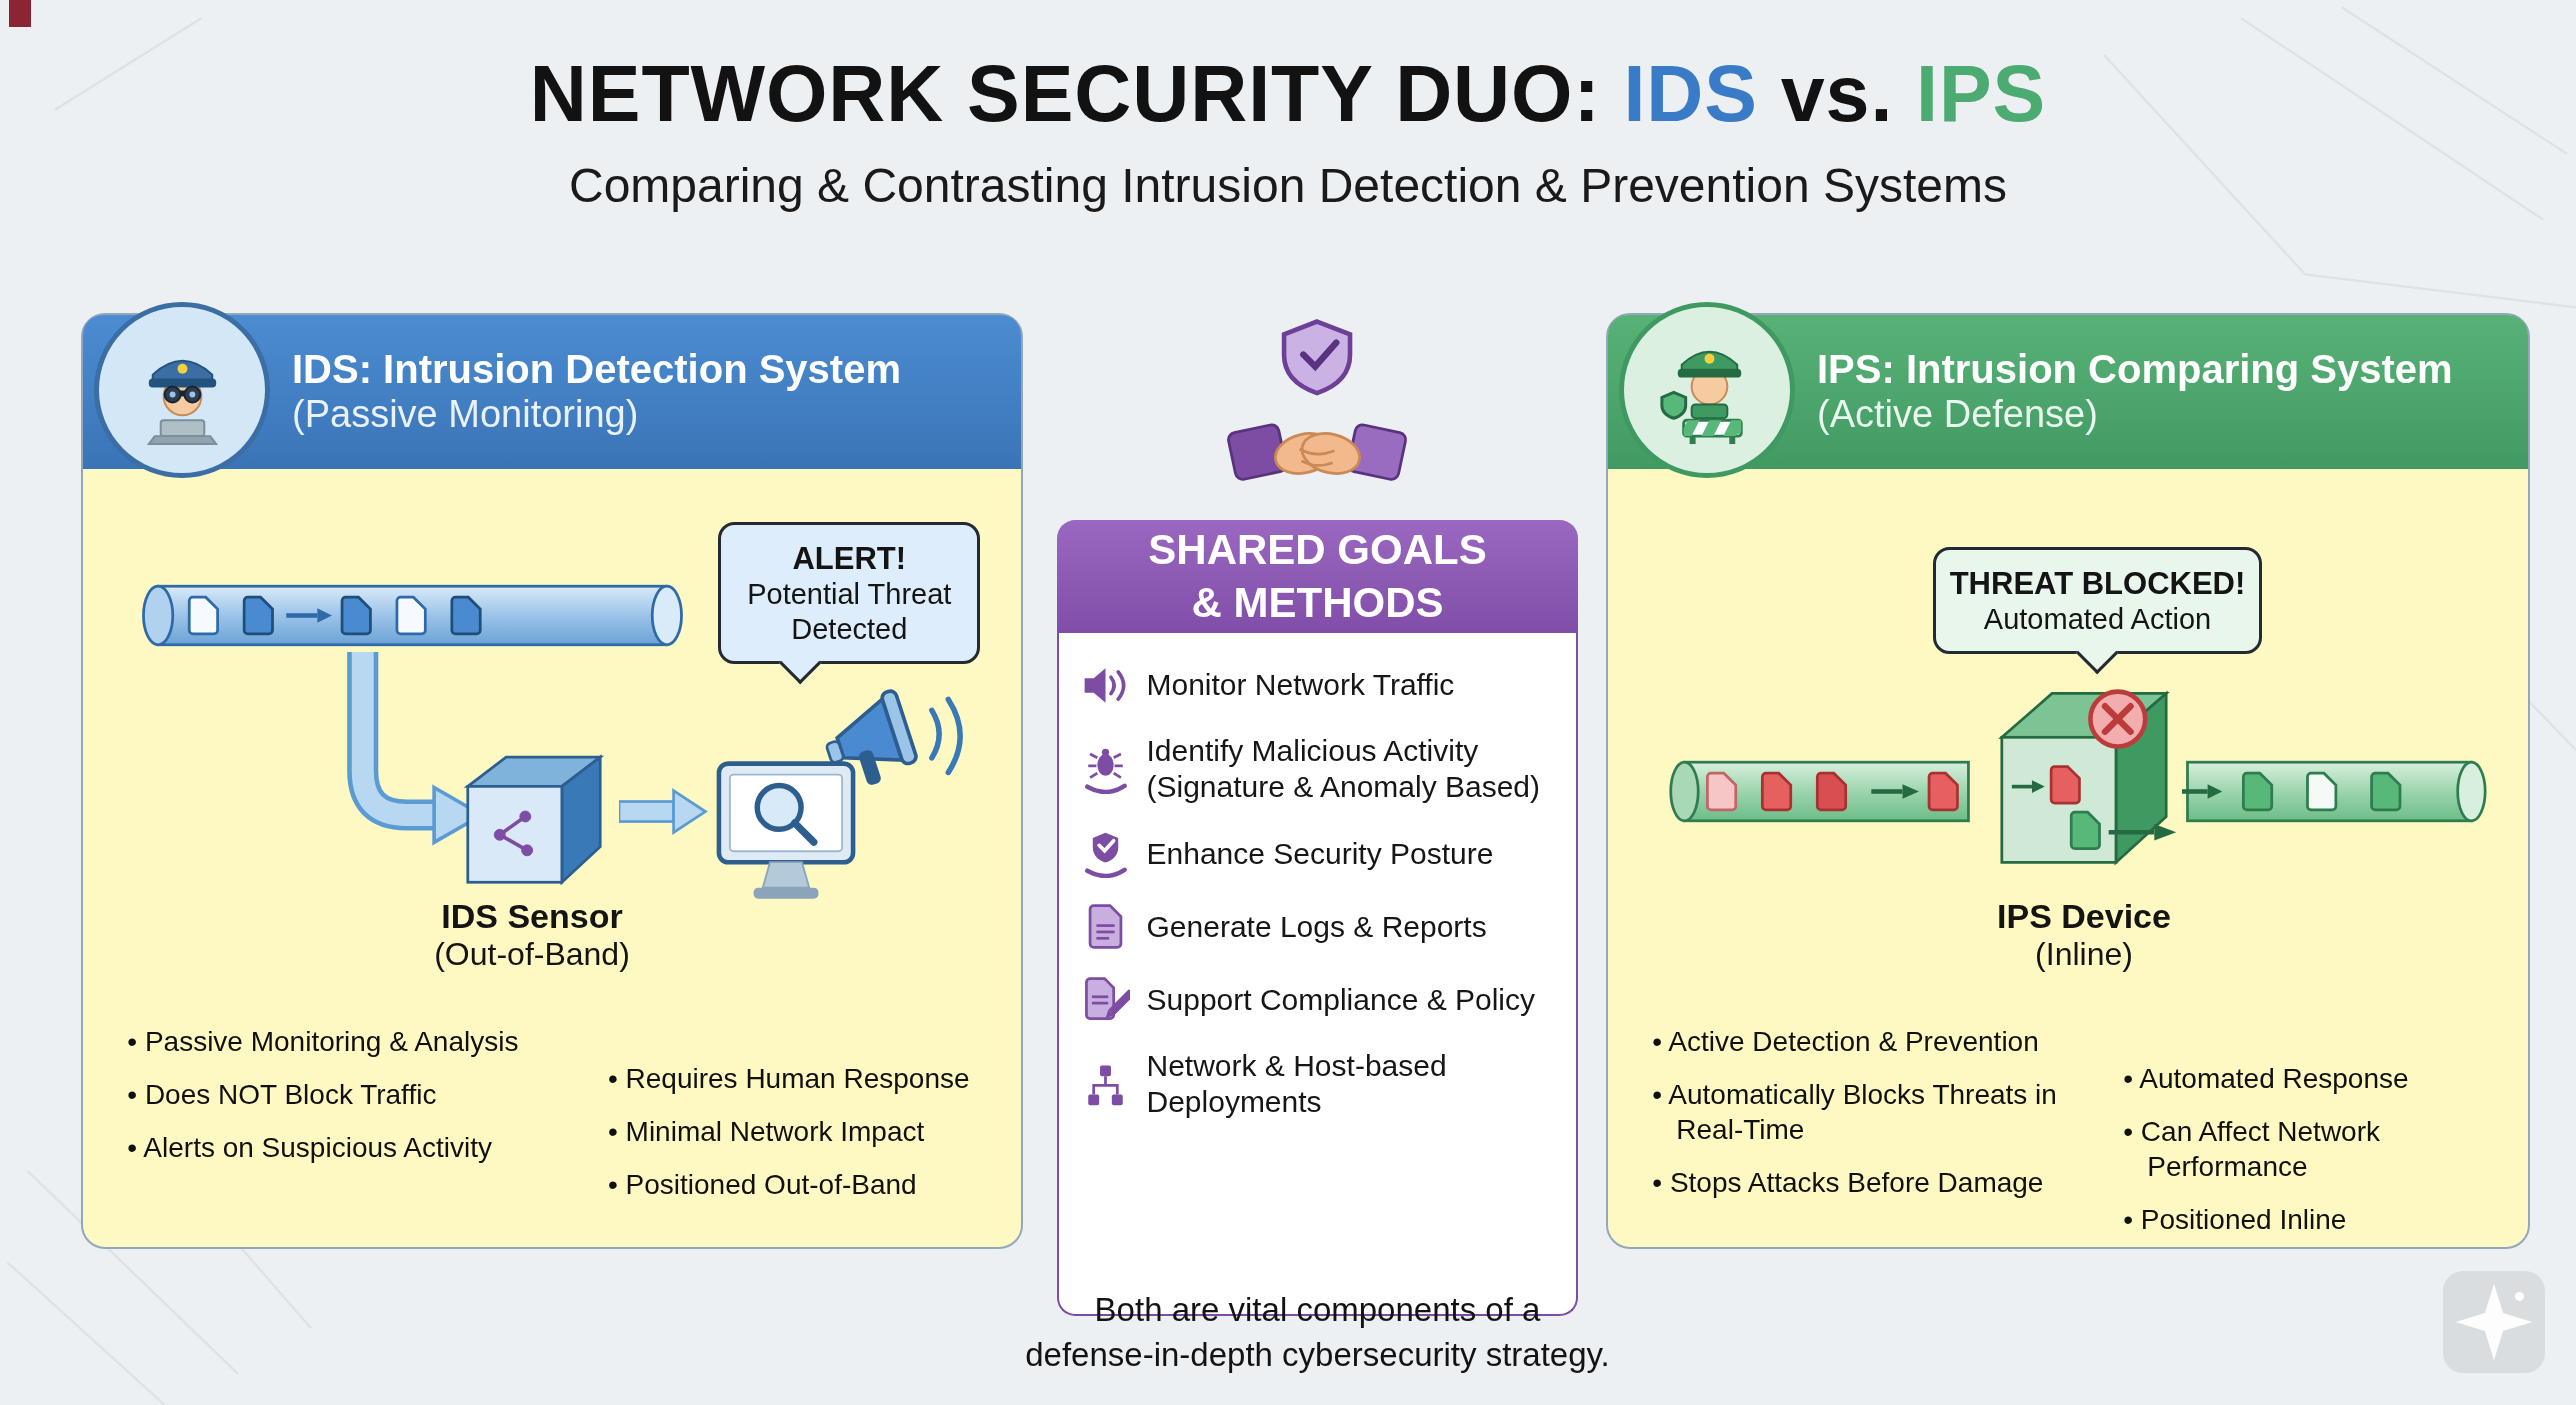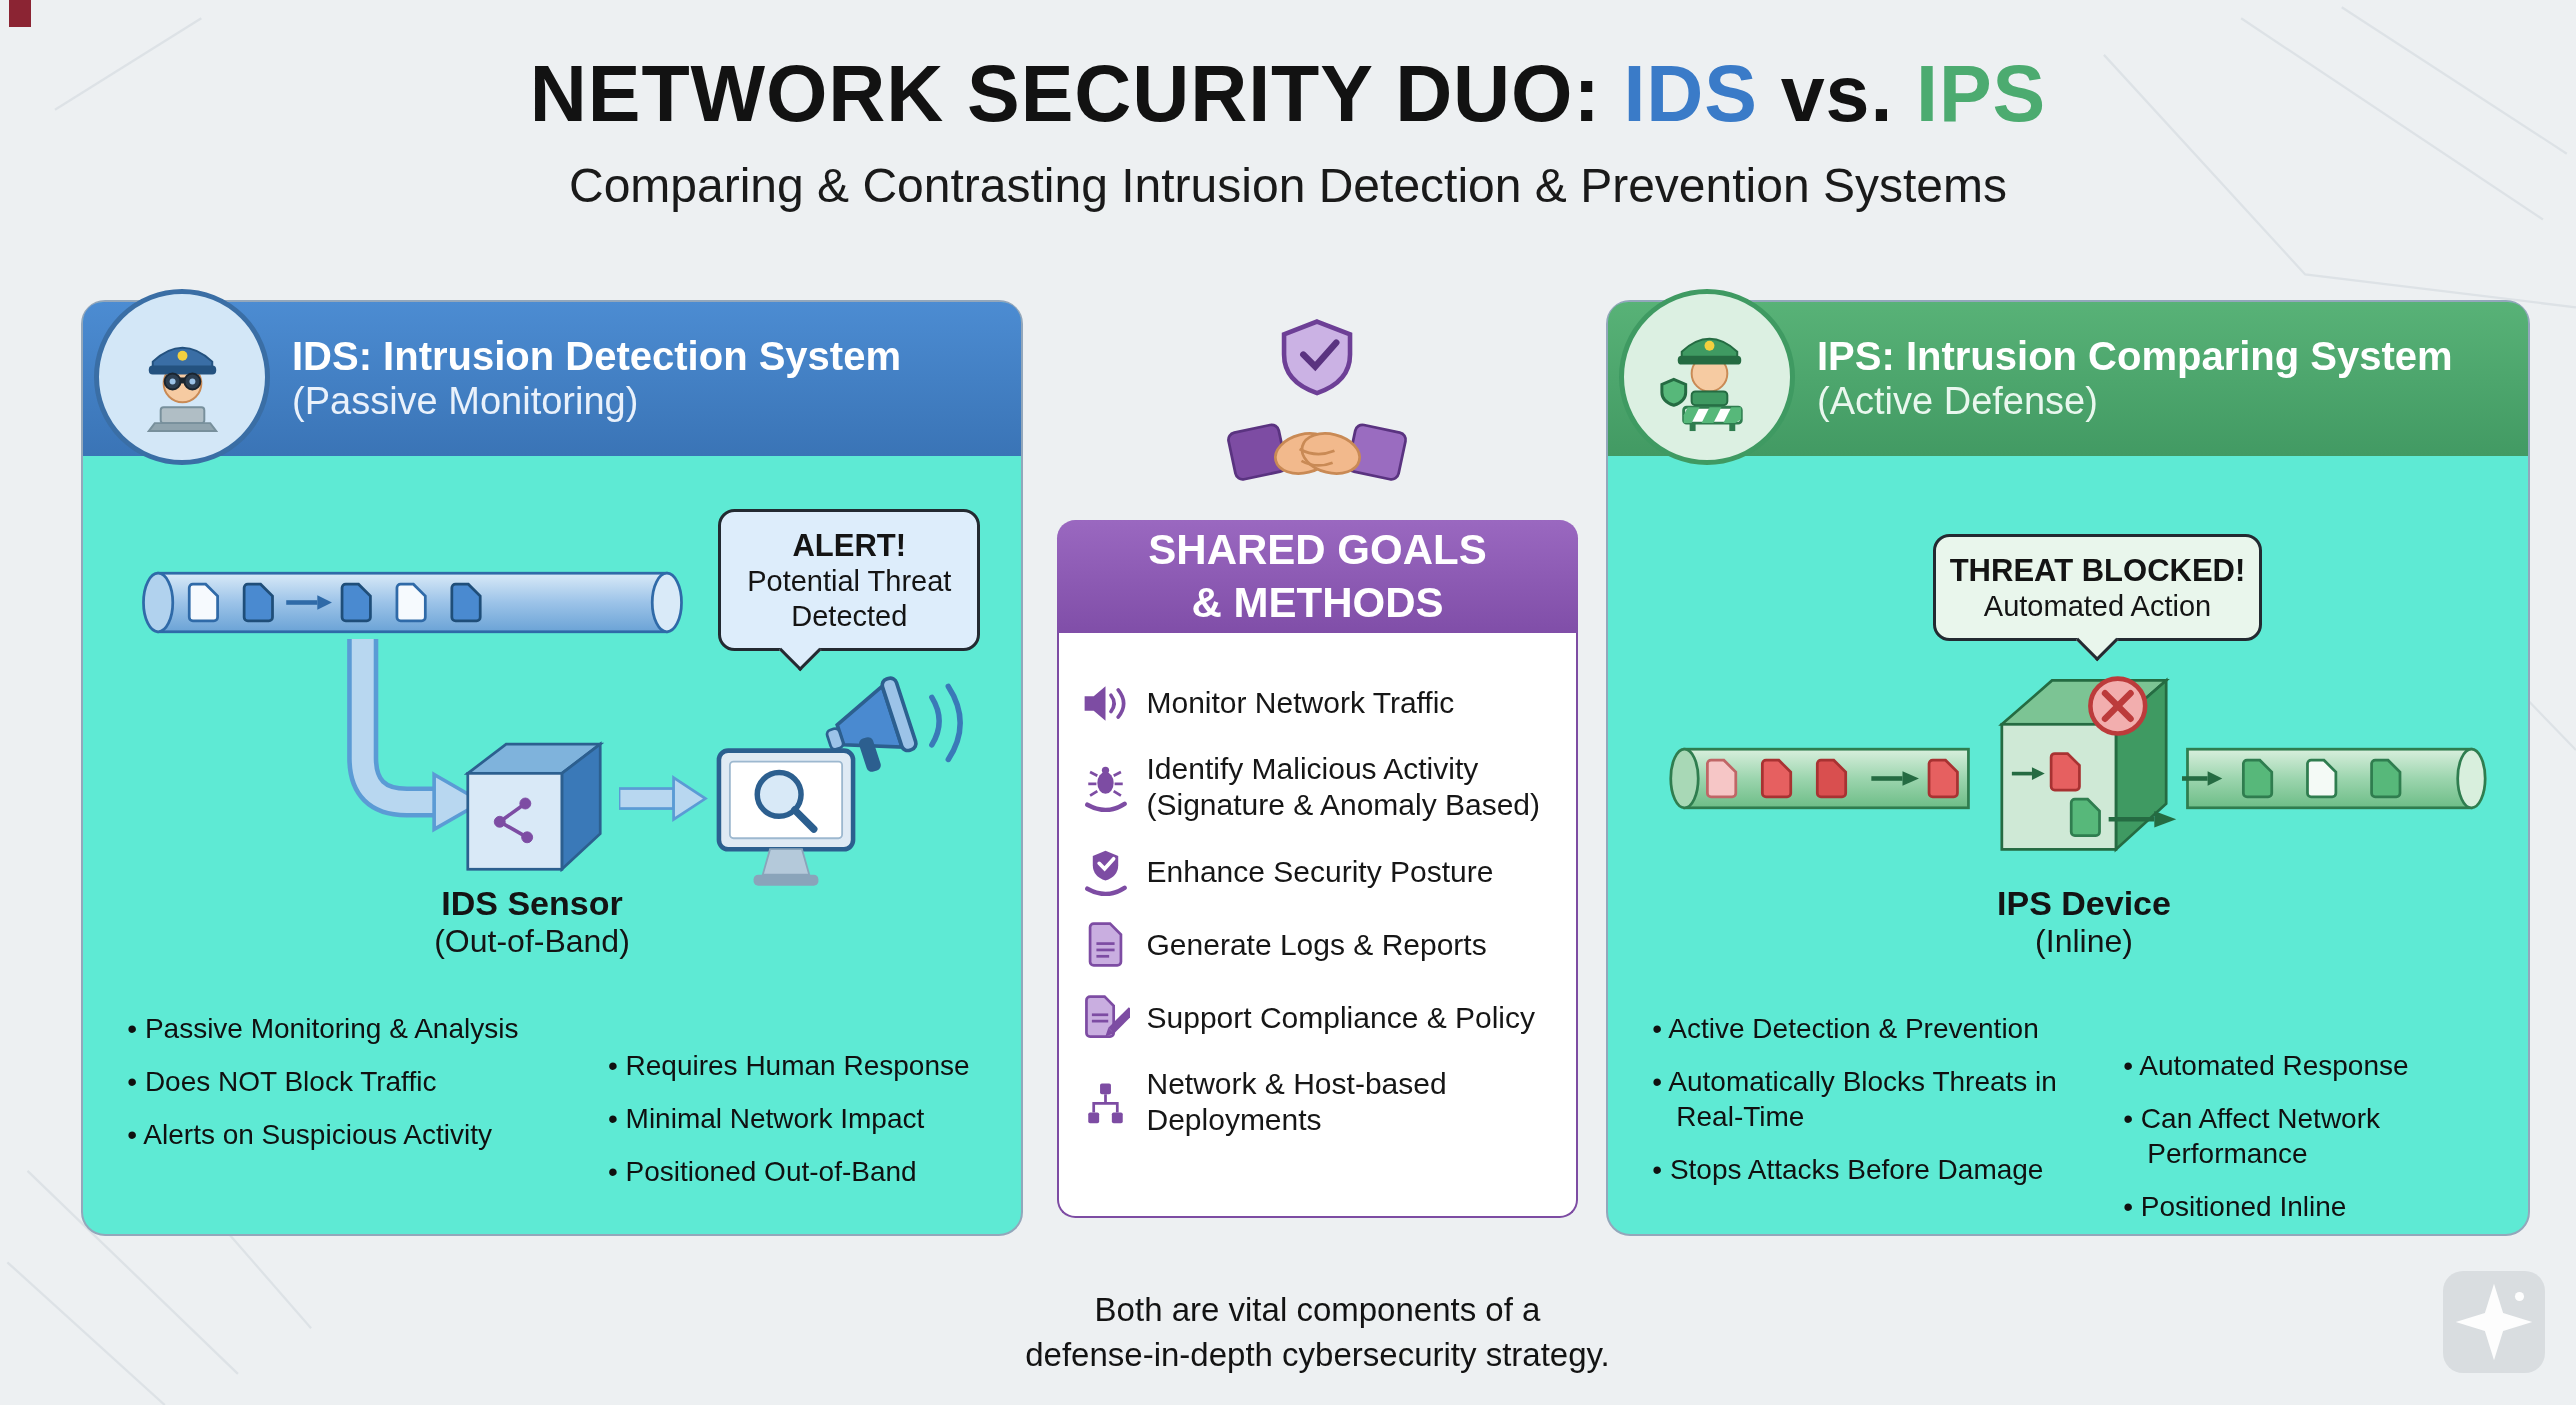--- a/index.html
+++ b/index.html
@@ -10,21 +10,21 @@
   }
   
   .decor{position:absolute;inset:0;z-index:0;}
   .corner-mark{position:absolute;left:9.1px;top:0;width:22px;height:27.4px;background:#8b2433;z-index:1;}
   
   .page-header{position:absolute;top:48px;left:0;right:0;text-align:center;z-index:2;}
   .page-title{font-size:79px;font-weight:bold;letter-spacing:0.9px;margin:0;color:#121212;}
   .t-ids{color:#3a7bc8;} .t-ips{color:#4cab70;}
   .page-subtitle{font-size:48px;margin-top:18.3px;color:#1a1a1a;}
   
-  .card{position:absolute;top:300px;height:936px;background:#5eead4;
+  .card{position:absolute;top:313px;height:936px;background:#fef9c3;
     border:2.7px solid #93a7bb;border-radius:24px;box-sizing:border-box;z-index:2;}
   .ids-card{left:81px;width:942px;}
   .ips-card{left:1606px;width:924px;}
   .card-header{height:154px;border-radius:20px 20px 0 0;display:flex;flex-direction:column;
     justify-content:center;padding-left:209px;color:#fff;position:relative;box-sizing:border-box;}
   .ids-header{background:linear-gradient(180deg,#4c8cd2,#3a74b6);}
   .ips-header{background:linear-gradient(180deg,#58b277,#429a63);}
   .ch-title{font-size:40px;font-weight:bold;line-height:1.15;}
   .ch-sub{font-size:38px;line-height:1.2;}
   .ids-header .ch-sub{color:#e9f1fb;} .ips-header .ch-sub{color:#e9f7ee;}
@@ -56,21 +56,21 @@
     padding-left:24px;text-indent:-24px;}
   .bullets li::before{content:"• ";}
   .col-l{flex:0 0 54%;} .col-r{flex:1;margin-top:37px;}
   
   .middle{position:absolute;left:1057px;top:316px;width:521px;z-index:2;}
   .emblem{display:flex;justify-content:center;}
   .shared-card{position:absolute;top:204px;left:0;width:521px;box-sizing:border-box;}
   .shared-header{background:linear-gradient(180deg,#9a68c0,#804ea8);color:#fff;font-size:42px;
     font-weight:bold;text-align:center;line-height:1.25;padding:4px 0;border-radius:18.3px 18.3px 0 0;}
   .shared-body{background:#fff;border:2.7px solid #7d4ca3;border-top:none;
-    border-radius:0 0 18.3px 18.3px;padding:45px 22px;height:585px;box-sizing:border-box;}
+    border-radius:0 0 18.3px 18.3px;padding:27px 22px;height:683px;box-sizing:border-box;}
   .goals{list-style:none;margin:0;padding:0;}
   .goal{display:flex;align-items:center;gap:16.5px;margin-bottom:24px;}
   .gicon{flex:0 0 49px;height:49px;}
   .glabel{font-size:30px;color:#161616;line-height:1.2;}
   .footer-note{position:absolute;left:1002px;top:1288px;width:631px;text-align:center;
     font-size:33px;color:#131313;line-height:1.35;z-index:2;}
   
   .sparkle{position:absolute;right:31px;bottom:29px;z-index:2;}
 </style>
 </head>

